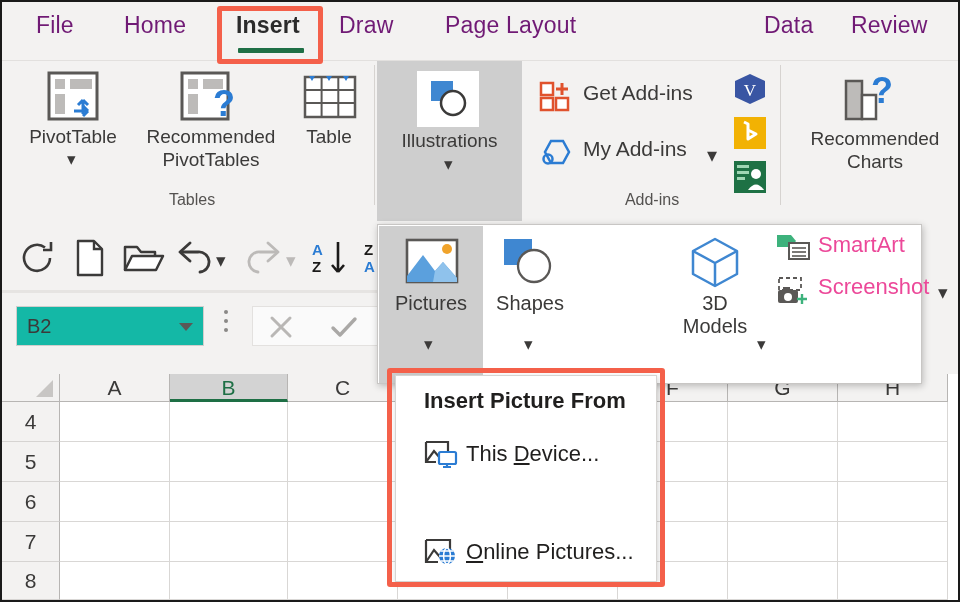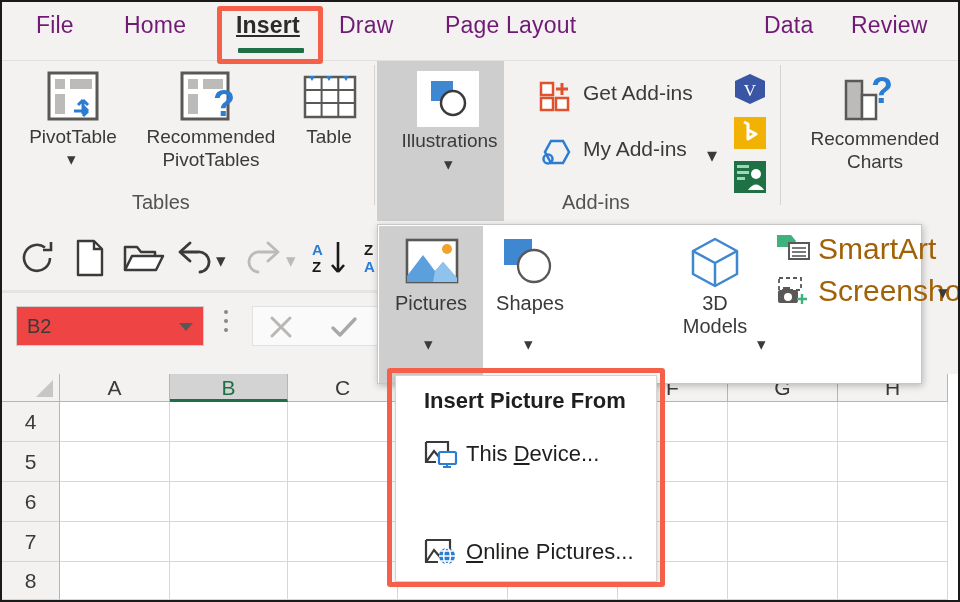--- a/index.html
+++ b/index.html
@@ -13,43 +13,43 @@
 
   
   .tabstrip{position:absolute;left:0;top:0;width:100%;height:58px;background:#f3f2f1;}
   .tab{position:absolute;top:10px;font-size:23px;color:#701a75;white-space:nowrap;letter-spacing:.2px;}
   .tab.active{color:#2b2b2b;font-weight:600;}
   .tab-underline{position:absolute;height:5px;background:#1e6f45;border-radius:1px;}
 
   
   .ribbon{position:absolute;left:0;top:58px;width:100%;height:162px;background:#f3f2f1;border-top:1px solid #e2e0de;}
   .grp-sep{position:absolute;top:4px;width:1px;height:140px;background:#d6d3d0;}
-  .grp-label{position:absolute;font-size:20px;color:#545250;text-align:left;}
+  .grp-label{position:absolute;font-size:16px;color:#545250;text-align:center;}
   .ribbon-btn-label{position:absolute;font-size:19px;color:#3b3a39;text-align:center;line-height:23px;white-space:pre-line;}
   .ribbon-item-label{position:absolute;font-size:21px;color:#3b3a39;white-space:nowrap;}
 
-  .illus-active{position:absolute;left:375px;top:0px;width:127px;height:160px;background:#cecece;}
+  .illus-active{position:absolute;left:375px;top:0px;width:145px;height:160px;background:#cecece;}
   .illus-icon-bg{position:absolute;left:415px;top:10px;width:62px;height:56px;background:#ffffff;}
 
   .chev{position:absolute;color:#3b3a39;font-size:17px;line-height:1;}
 
   
   .illus-panel{position:absolute;left:375px;top:222px;width:545px;height:160px;background:#ffffff;
       border:1px solid #c8c6c4;box-shadow:1px 2px 7px rgba(0,0,0,.24);box-sizing:border-box;}
   .pictures-hl{position:absolute;left:1px;top:1px;width:104px;height:157px;background:#cecece;}
   .panel-label{position:absolute;font-size:20px;color:#3b3a39;text-align:center;line-height:23px;white-space:pre-line;}
-  .panel-item-label{position:absolute;font-size:30px;color:#a16207;white-space:nowrap;}
+  .panel-item-label{position:absolute;font-size:22px;color:#ec4899;white-space:nowrap;}
 
   
   .qat{position:absolute;left:0;top:222px;width:378px;height:68px;background:#f3f2f1;}
   .qat-sep{position:absolute;left:0;top:288px;width:378px;height:3px;background:#e6e4e2;}
 
   
   .fbar{position:absolute;left:0;top:292px;width:378px;height:80px;background:#f3f2f1;}
-  .namebox{position:absolute;left:14px;top:12px;width:188px;height:40px;background:#ef4444;border:1px solid #d0cecc;box-sizing:border-box;}
+  .namebox{position:absolute;left:14px;top:12px;width:188px;height:40px;background:#14b8a6;border:1px solid #d0cecc;box-sizing:border-box;}
   .namebox-txt{position:absolute;left:10px;top:8px;font-size:20px;color:#3b3a39;}
   .namebox-arrow{position:absolute;right:10px;top:16px;width:0;height:0;border-left:7px solid transparent;border-right:7px solid transparent;border-top:8px solid #5a5856;}
   .fbtns{position:absolute;left:250px;top:12px;width:128px;height:40px;background:#fafafa;border:1px solid #e3e1df;box-sizing:border-box;}
   .dots{position:absolute;left:222px;top:16px;width:4px;}
   .dots i{display:block;width:4px;height:4px;background:#8a8886;border-radius:50%;margin-bottom:5px;}
 
   
   .sheet{position:absolute;left:0;top:372px;width:956px;height:226px;background:#ffffff;overflow:hidden;}
   .colhdr{position:absolute;left:0;top:0;height:28px;background:#f3f2f1;border-bottom:1px solid #b7b5b3;
      font-size:21px;color:#3b3a39;text-align:center;line-height:28px;box-sizing:border-box;}
@@ -74,21 +74,21 @@
   .ico{position:absolute;}
 </style>
 </head>
 <body>
 
 <div id="app">
 
   <div class="tabstrip" id="tabstrip">
       <div class="tab" style="left: 34px;">File</div>
       <div class="tab" style="left: 122px;">Home</div>
-      <div class="tab active" style="left: 234px; text-decoration: underline;">Insert</div>
+      <div class="tab active" style="left: 234px;">Insert</div>
       <div class="tab-underline" style="left: 236px; top: 46px; width: 66px;"></div>
       <div class="tab" style="left: 337px;">Draw</div>
       <div class="tab" style="left: 443px;">Page Layout</div>
       <div class="tab" style="left: 762px;">Data</div>
       <div class="tab" style="left: 849px;">Review</div>
     </div>
 
   <div class="ribbon">
 
     <div>

